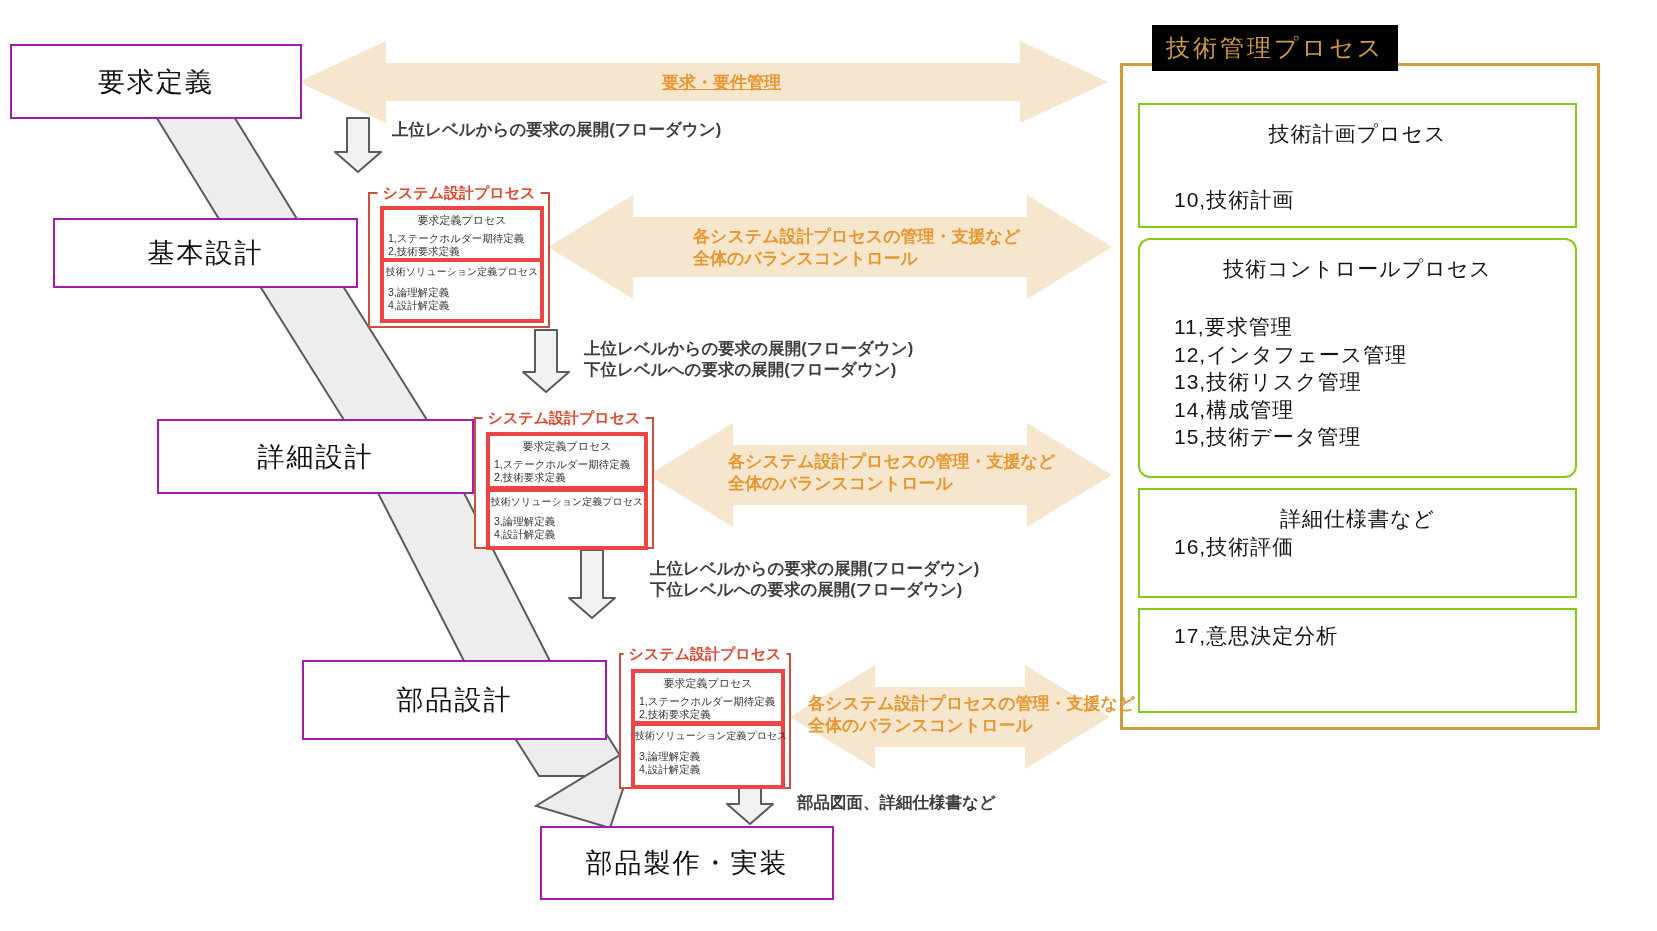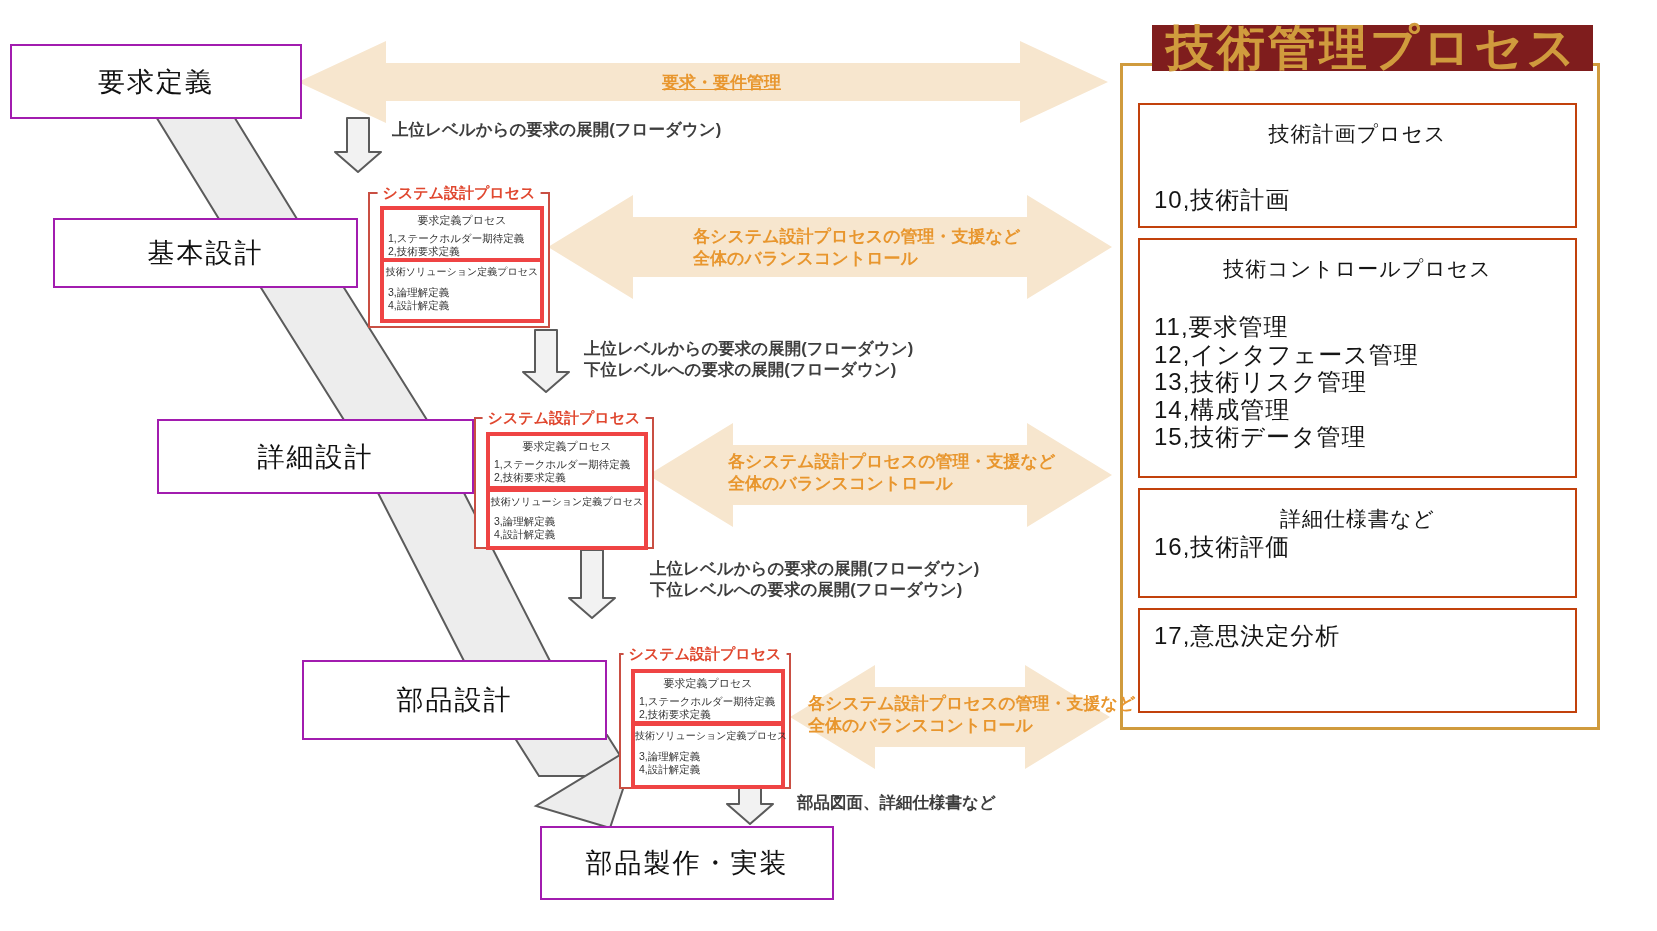--- a/index.html
+++ b/index.html
@@ -11,25 +11,25 @@
   .oarrow{fill:var(--arrow_fill);}
   .pbox{position:absolute;background:#fff;border:2px solid #a21caf;display:flex;align-items:center;justify-content:center;
         font-size:27px;color:#111;z-index:2;letter-spacing:2px;}
   .dgroup{position:absolute;background:#fff;border:2px solid var(--accent_red);z-index:2;}
   .dgroup-label{position:absolute;top:-11px;left:50%;transform:translateX(-50%);background:#fff;padding:0 5px;
         color:var(--red_label);font-size:15px;font-weight:bold;white-space:nowrap;line-height:20px;}
   .mini-box{position:absolute;background:#fff;border:4px solid #ef4444;color:#333;}
   .mini-title{text-align:center;font-size:11px;margin-top:3px;white-space:nowrap;}
   .mini-items{font-size:10.5px;line-height:13px;margin:4px 0 0 4px;white-space:nowrap;}
   .frame{position:absolute;border:3px solid var(--accent_gold);background:transparent;z-index:1;}
-  .frame-title{position:absolute;background:#7f1d1d;color:var(--accent_gold);font-size:48px;font-weight:bold;
+  .frame-title{position:absolute;background:#000000;color:var(--accent_gold);font-size:24px;font-weight:normal;
         line-height:46px;height:46px;padding:0 14px;letter-spacing:3px;white-space:nowrap;z-index:3;}
-  .panel-box{position:absolute;background:#fff;border:2px solid #c2410c;z-index:2;color:#151515;}
+  .panel-box{position:absolute;background:#fff;border:2px solid #84cc16;z-index:2;color:#151515;}
   .panel-title{text-align:center;font-size:21px;padding-top:15px;letter-spacing:1px;}
-  .panel-items{font-size:24px;line-height:27.5px;padding-left:14px;letter-spacing:1px;}
+  .panel-items{font-size:21px;line-height:27.5px;padding-left:34px;letter-spacing:1px;}
   .flow-label{position:absolute;font-size:16.5px;font-weight:bold;color:#3E3E3E;line-height:21px;white-space:nowrap;z-index:2;}
   .oarrow-text{position:absolute;font-size:17px;font-weight:bold;color:var(--arrow_text);line-height:21.5px;white-space:nowrap;z-index:2;}
 </style>
 </head>
 <body>
 
 <div id="stage">
 
   <svg id="connector-layer" width="1657" height="931" viewBox="0 0 1657 931">
 
@@ -138,21 +138,21 @@
   <div class="frame" style="left:1120px;top:63px;width:474px;height:661px;"></div>
   <div class="frame-title" style="left:1152px;top:25px;">技術管理プロセス</div>
 
   <div class="panel-box" style="left:1138px;top:103px;width:435px;height:121px;">
     <div class="panel-title">技術計画プロセス</div>
     <div class="panel-items" style="margin-top:38px;">
       <div>10,技術計画</div>
     </div>
   </div>
 
-  <div class="panel-box" style="left:1138px;top:238px;width:435px;height:236px;">
+  <div class="panel-box" style="left:1138px;top:238px;width:435px;height:236px;border-radius:12px;">
     <div class="panel-title">技術コントロールプロセス</div>
     <div class="panel-items" style="margin-top:30px;">
       <div>11,要求管理</div>
       <div>12,インタフェース管理</div>
       <div>13,技術リスク管理</div>
       <div>14,構成管理</div>
       <div>15,技術データ管理</div>
     </div>
   </div>
 

